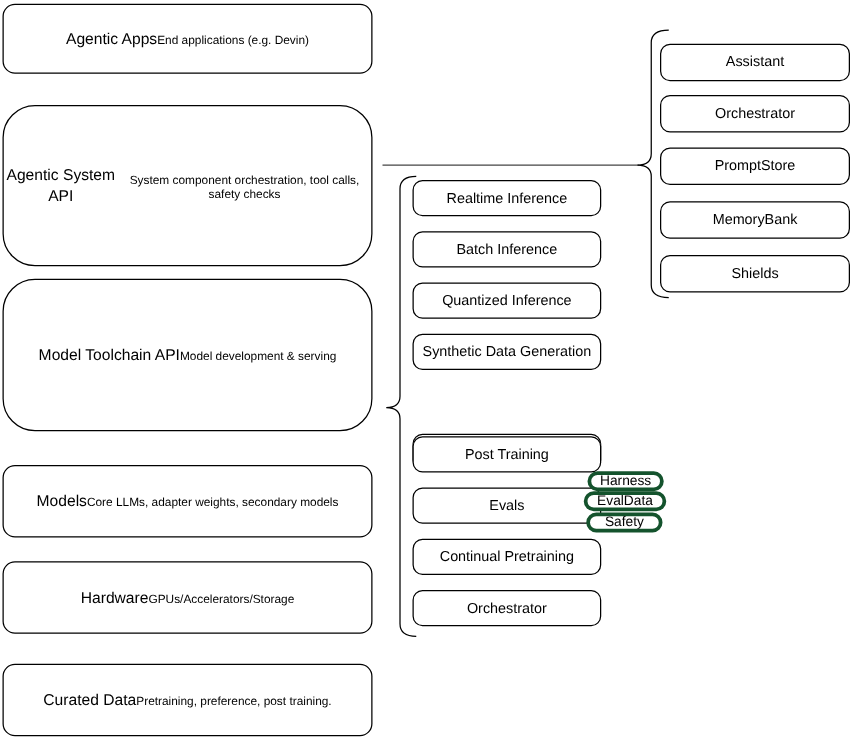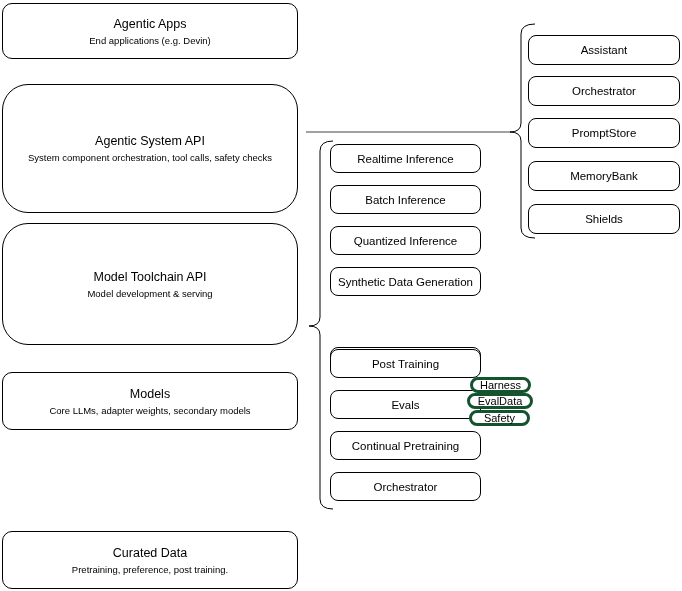--- a/index.html
+++ b/index.html
@@ -1,20 +1,20 @@
 <!DOCTYPE html>
 <html><head>
 <meta charset="utf-8">
 <style>
   html,body{margin:0;padding:0;background:#ffffff;}
   body{width:682px;height:591px;font-family:"Liberation Sans",sans-serif;color:#000;}
   .canvas{position:relative;width:682px;height:591px;overflow:hidden;background:#fff;}
   svg.overlay{position:absolute;left:0;top:0;width:682px;height:591px;z-index:1;}
   .box{position:absolute;background:#fff;border:1px solid #000;box-sizing:border-box;
-       display:flex;flex-direction:column;align-items:center;justify-content:center;
+       display:flex;flex-direction:row;align-items:center;justify-content:center;
        text-align:center;z-index:2;}
   .lbox{left:2px;width:296px;}
   .ltitle{font-size:12.5px;line-height:1.3;color:#000;}
   .lsub{font-size:9.5px;line-height:1.2;color:#000;margin-top:3px;}
   .mbox{left:330px;width:151px;height:29px;border-radius:8px;font-size:11.5px;}
   .rbox{left:528px;width:152px;height:30px;border-radius:8px;font-size:11.5px;}
   .pill{position:absolute;background:#fff;border:3px solid #14532d;border-radius:8px;
         box-sizing:border-box;display:flex;align-items:center;justify-content:center;
         height:16px;font-size:11px;line-height:1;z-index:3;}
   .r10{border-radius:10px;} .r26{border-radius:26px;}
@@ -39,20 +39,24 @@
     <div class="lsub">System component orchestration, tool calls, safety checks</div>
   </div>
   <div class="box lbox r26" style="top:223px;height:122px;">
     <div class="ltitle">Model Toolchain API</div>
     <div class="lsub">Model development &amp; serving</div>
   </div>
   <div class="box lbox r10" style="top:372px;height:58px;">
     <div class="ltitle">Models</div>
     <div class="lsub">Core LLMs, adapter weights, secondary models</div>
   </div>
+  <div class="box lbox r10" style="top:449px;height:58px;">
+    <div class="ltitle">Hardware</div>
+    <div class="lsub">GPUs/Accelerators/Storage</div>
+  </div>
   <div class="box lbox r10" style="top:531px;height:58px;">
     <div class="ltitle">Curated Data</div>
     <div class="lsub">Pretraining, preference, post training.</div>
   </div>
 
   <div class="box mbox" style="top:144px;">Realtime Inference</div>
   <div class="box mbox" style="top:185px;">Batch Inference</div>
   <div class="box mbox" style="top:226px;">Quantized Inference</div>
   <div class="box mbox" style="top:267px;">Synthetic Data Generation</div>
   <div class="box mbox" style="top:308px;margin-top:39px;">Reward Scoring</div>

